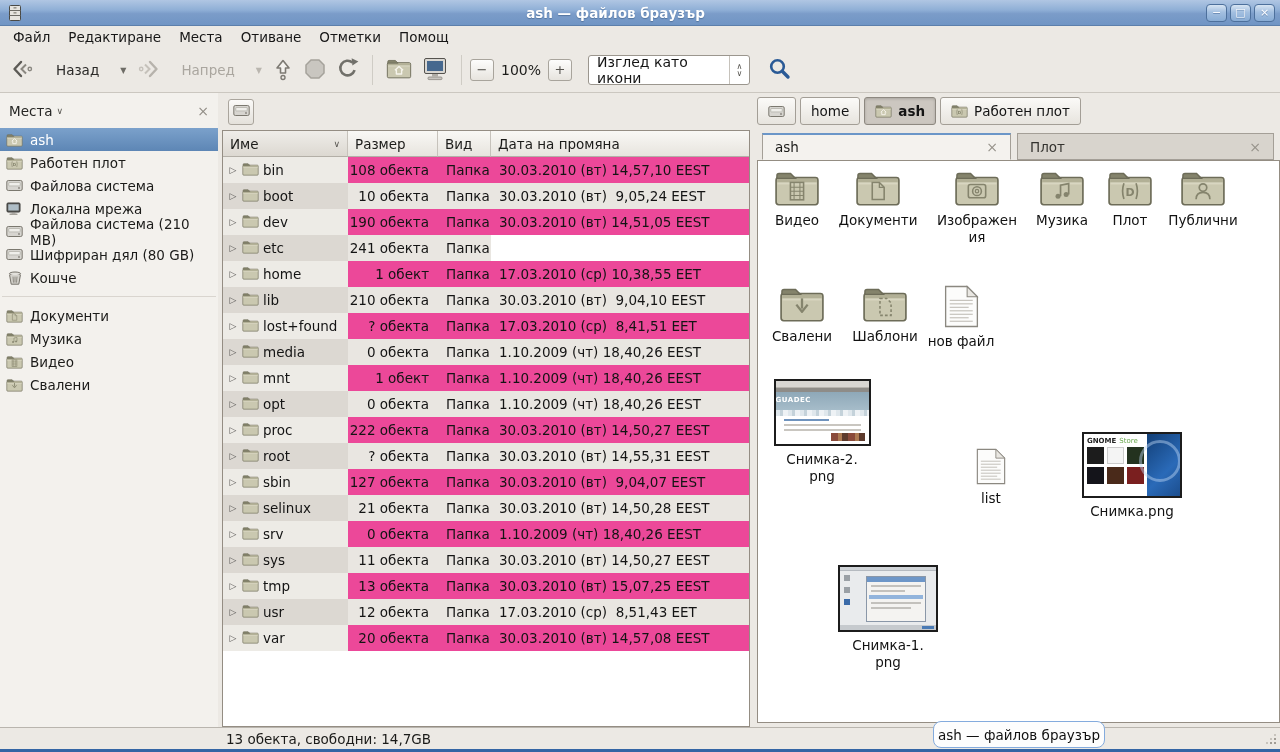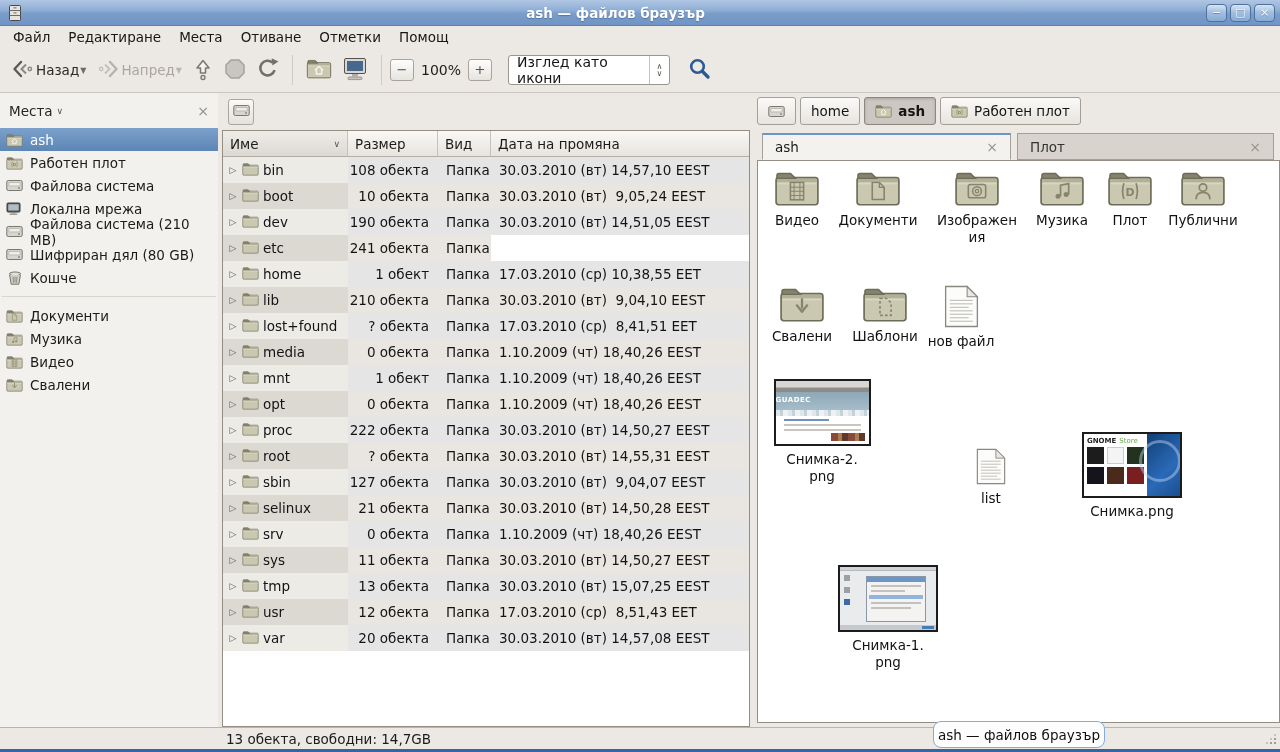--- a/index.html
+++ b/index.html
@@ -14,21 +14,21 @@
 .win-btns{display:flex;gap:3px}
 .wbtn{width:21px;height:18px;border:1px solid #4d709c;border-radius:4px;cursor:default;
  background:linear-gradient(#d8e5f3,#a3bfe0 45%,#88acd5);color:#fdfdff;font-size:11px;line-height:15px;text-align:center;text-shadow:0 1px #6d8db5}
 
 
 .menubar{position:absolute;top:26px;left:0;right:0;height:22px;display:flex;align-items:center;padding-left:4px;font-size:13.5px;color:#161616}
 .menu-item{padding:2px 9px}
 
 
 .toolbar{position:absolute;top:48px;left:0;right:0;height:45px;border-bottom:1px solid #cbc7c0;display:flex;align-items:center;padding-left:6px;font-size:13.5px}
-.tbtn{display:flex;align-items:center;gap:0;padding:3px 5px;border-radius:3px;color:#2b2a28}
+.tbtn{display:flex;align-items:center;gap:20px;padding:3px 5px;border-radius:3px;color:#2b2a28}
 .tbtn .lbl{margin-left:1px}
 .tbtn.disabled{color:#aaa69f}
 .tchev{font-size:8px;color:#6e6c66;margin-left:1px}
 .tchev.dis{color:#bab6af}
 .tsep{width:1px;height:30px;background:#cfccc5;margin:0 8px}
 .sqbtn{width:24px;height:22px;border:1px solid #a8a49c;border-radius:3px;background:linear-gradient(#fdfdfc,#e7e4de);
  font-size:13px;text-align:center;line-height:19px;color:#55534e}
 .zoom-label{margin:0 7px;font-size:14px;color:#1c1c1a}
 .combo{display:flex;align-items:center;margin-left:16px;height:30px;border:1px solid #9b968e;border-radius:3px;background:#fff;width:162px}
 .combo-label{flex:1;padding-left:8px;font-size:14px;color:#141414}
@@ -59,21 +59,21 @@
 .th-cell.sorted{background:linear-gradient(#efede9,#dcd8d1)}
 .th-cell .sort{margin-left:auto;font-size:9px;color:#55534e}
 .w-name{width:125px}.w-size{width:90px}.w-type{width:53px}.w-date{flex:1;border-right:none}
 .tr{display:flex;height:26px}
 .td{height:26px;display:flex;align-items:center;font-size:13.5px;color:#141414}
 .td-name{width:125px;padding-left:5px;gap:4px}
 .td-size{width:90px;justify-content:flex-end;padding-right:9px}
 .td-type{width:53px;padding-left:8px}
 .td-date{flex:1;padding-left:8px;white-space:pre}
 .tr.even .td-name{background:#edebe6}
-.tr.even .td-size,.tr.even .td-type,.tr.even .td-date{background:#e5e5e5}
+.tr.even .td-size,.tr.even .td-type,.tr.even .td-date{background:#ec4899}
 .tr.odd .td-name{background:#dcd8d2}
 .tr.odd .td-size,.tr.odd .td-type,.tr.odd .td-date{background:#e9e6e1}
 .expander{color:#5a5856;font-size:9px;width:10px;text-align:center}
 
 
 .right{width:523px;position:relative}
 .crumbs{position:absolute;top:4px;left:0;height:28px;display:flex;gap:4px}
 .crumb{display:flex;align-items:center;gap:6px;padding:0 10px;height:28px;border:1px solid #a39e96;border-radius:3px;
  background:linear-gradient(#fbfaf8,#e7e4de);font-size:13.5px;color:#141414}
 .crumb.active{background:#ccc7c0;border-color:#8d8880;box-shadow:inset 0 1px 3px rgba(0,0,0,.18);font-weight:bold}

